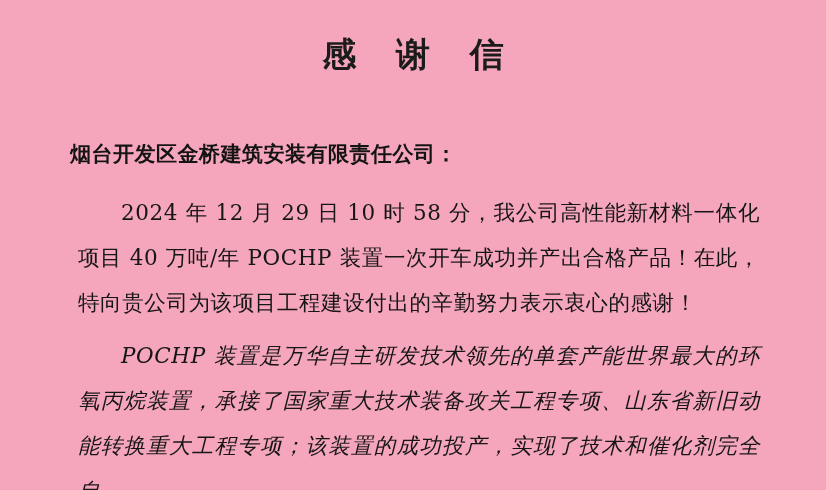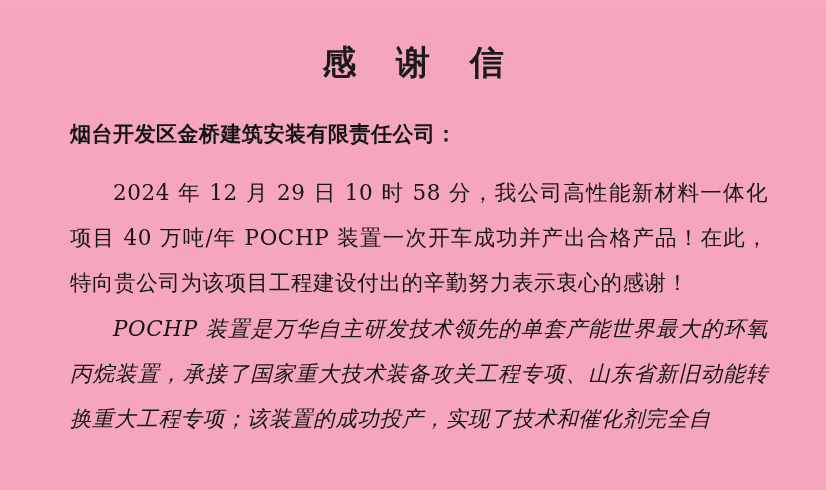--- a/index.html
+++ b/index.html
@@ -15,50 +15,50 @@
   }
   .page {
     position: relative;
     width: 826px;
     height: 490px;
     background: #f6a6bc;
     box-sizing: border-box;
     padding: 0 44px;
   }
   .doc-title {
-    margin: 8px;
+    margin: 0;
     padding-top: 32px;
     text-align: center;
     font-size: 34px;
     font-weight: bold;
     letter-spacing: 14px;
     color: #1b1b1b;
     font-family: "DejaVu Serif", serif;
     text-indent: 14px;
   }
   .salutation {
-    margin-top: 34px;
+    margin-top: 62px;
     font-size: 21px;
     font-weight: bold;
     color: #141414;
     letter-spacing: 0.5px;
     padding-left: 26px;
   }
   .body-text {
     margin-top: 22px;
     font-size: 21.5px;
     line-height: 45px;
     color: #161616;
     text-align: justify;
     letter-spacing: 0.6px;
     padding-left: 26px;
     padding-right: 14px;
   }
   .para {
-    margin: 0;
+    margin: 8px;
     text-indent: 2em;
   }
   .para + .para {
     margin-top: 1px;
     font-style: italic;
   }
 </style>
 </head>
 <body>
 

